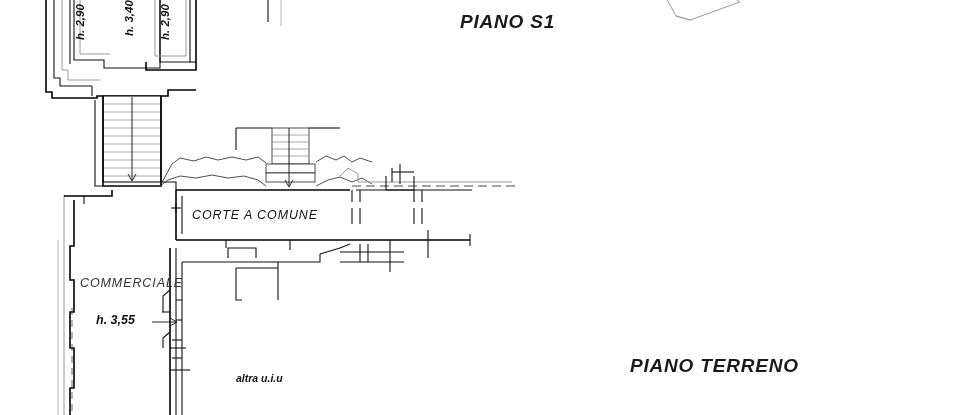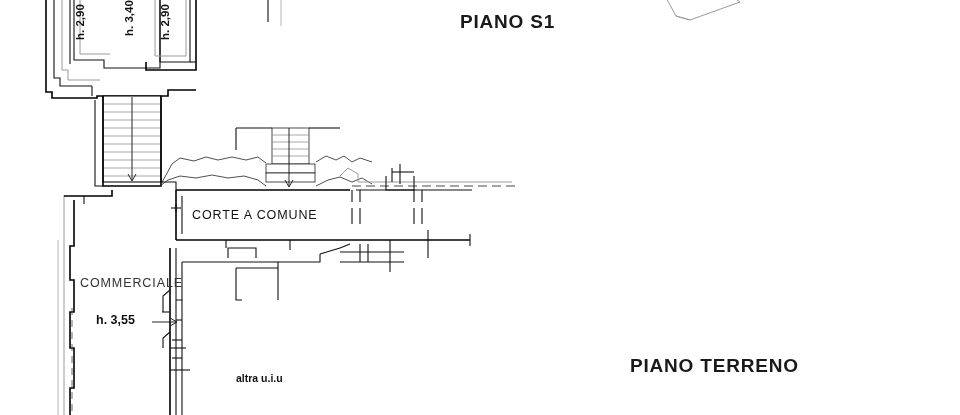--- a/index.html
+++ b/index.html
@@ -12,20 +12,21 @@
     height: 415px;
     position: relative;
     overflow: hidden;
     font-family: "Liberation Sans", sans-serif;
   }
   #plan-root {
     position: absolute;
     left: 0; top: 0;
     width: 960px;
     height: 415px;
+    font-style: italic;
   }
   svg { display: block; }
   .lbl {
     font-family: "Liberation Sans", sans-serif;
     fill: #1a1a1a;
   }
   .lbl-floor {
     font-size: 19px;
     font-weight: bold;
     letter-spacing: 0.8px;

